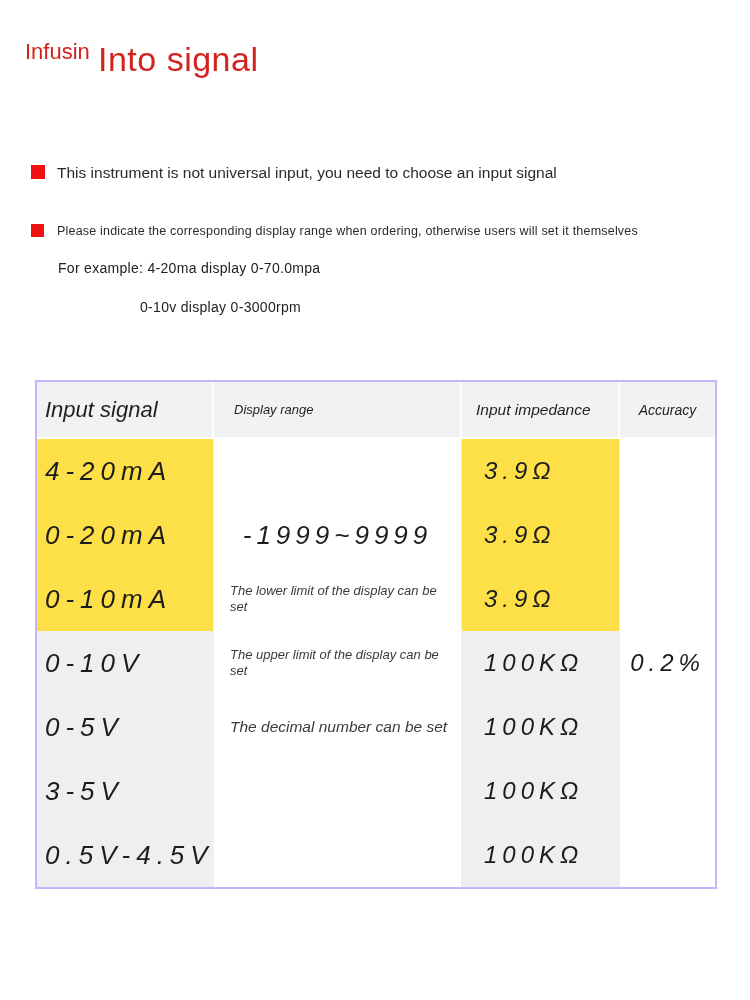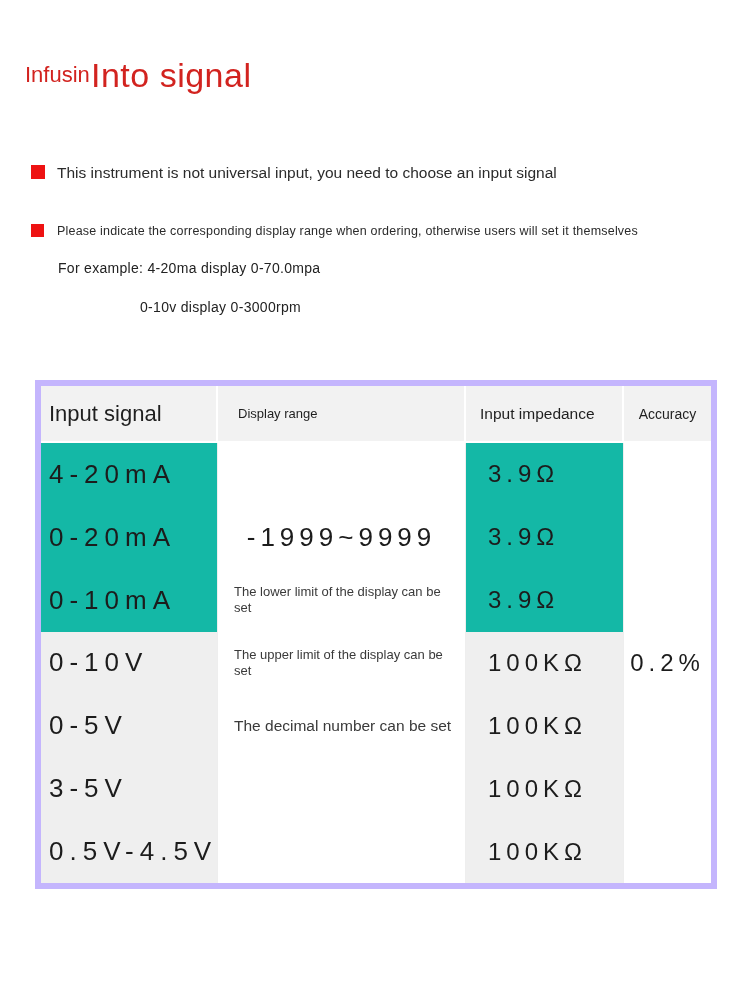--- a/index.html
+++ b/index.html
@@ -10,23 +10,24 @@
     width: 750px;
     height: 1000px;
     background: #ffffff;
     overflow: hidden;
   }
 
   
   .title-row {
     position: absolute;
     left: 25px;
-    top: 56px;
-    display: flex;
-    align-items: center;
+    top: 40px;
+    display: flex;
+    align-items: flex-start;
+    gap: 7px;
   }
   .brand {
     width: 66px;
     font-size: 22px;
     line-height: 1.12;
     color: #d2231f;
     word-break: break-all;
   }
   .page-title {
     font-size: 34px;
@@ -65,22 +66,23 @@
   
   .spec-table {
     position: absolute;
     left: 35px;
     top: 380px;
     width: 682px;
     height: 509px;
     display: grid;
     grid-template-columns: 177px 248px 158px 1fr;
     grid-template-rows: 57px 1fr;
-    border: 6px solid #c4b5fd;
-    background: #14b8a6;
+    border: 2px solid #c4b5fd;
+    background: #fde047;
+    font-style: italic;
   }
   .th {
     grid-row: 1;
     background: #f2f2f2;
     color: #1f1f1f;
     display: flex;
     align-items: center;
     border-right: 2px solid #ffffff;
     border-bottom: 2px solid #ffffff;
     white-space: nowrap;

